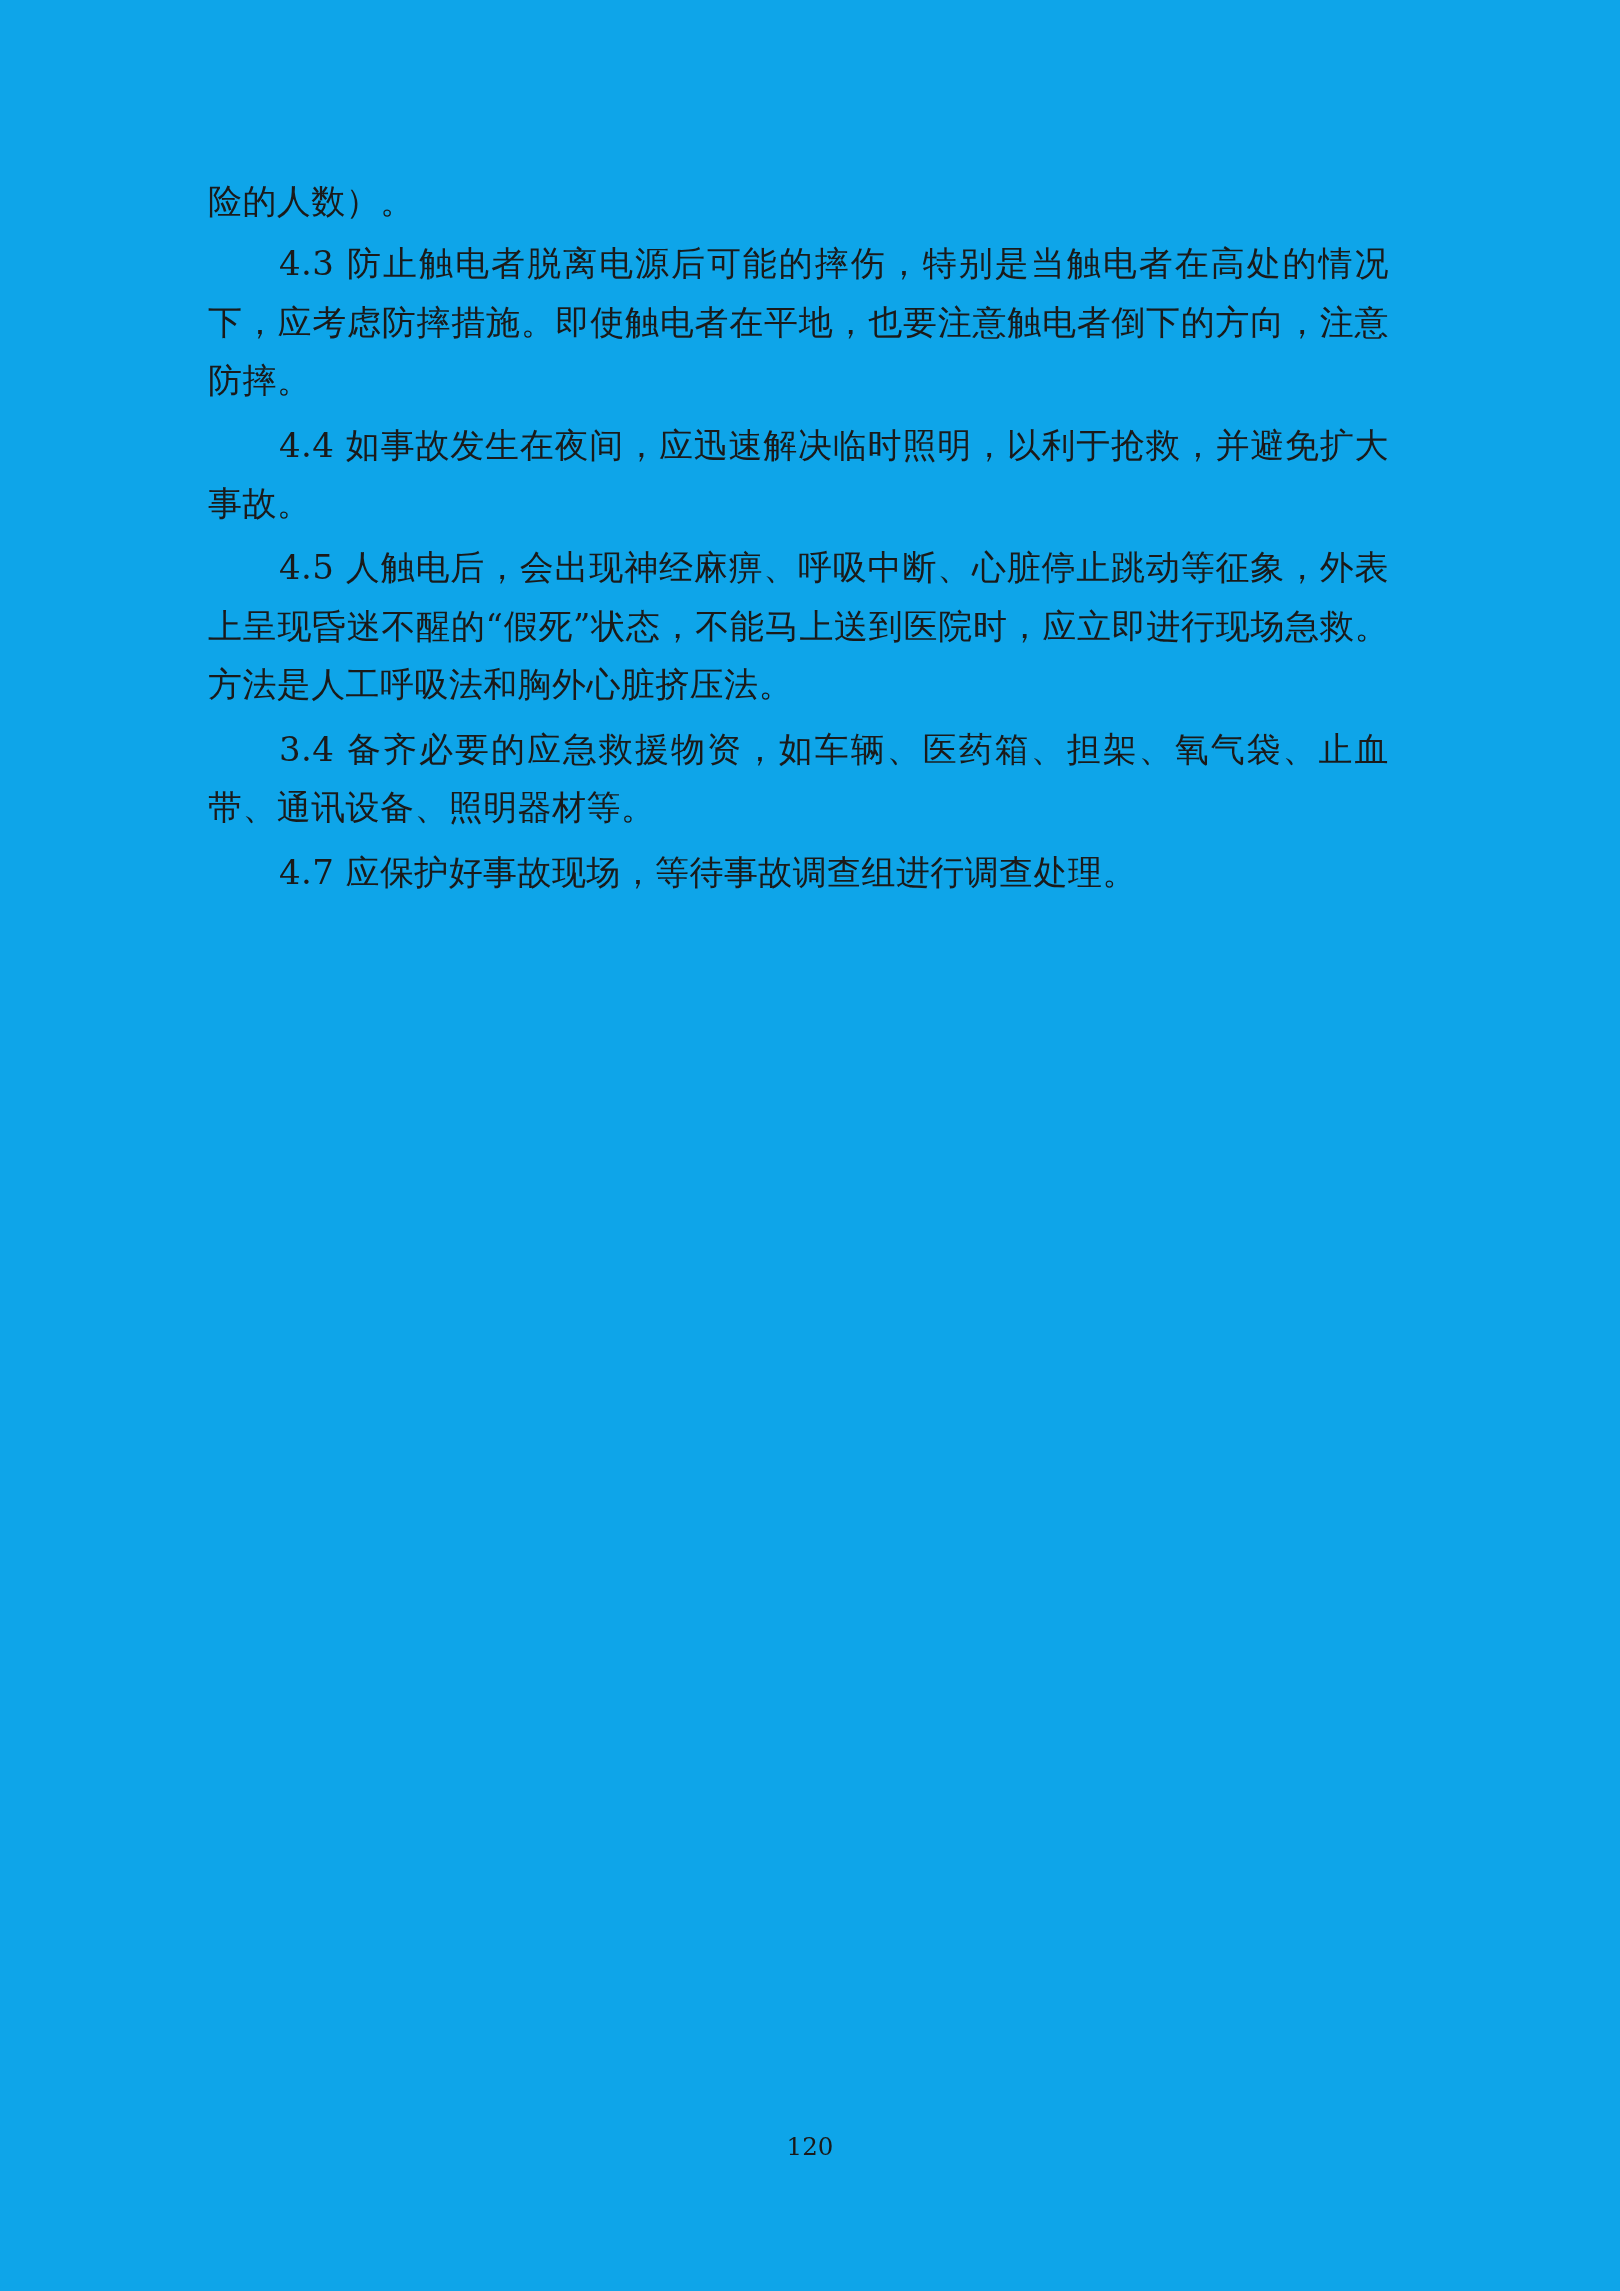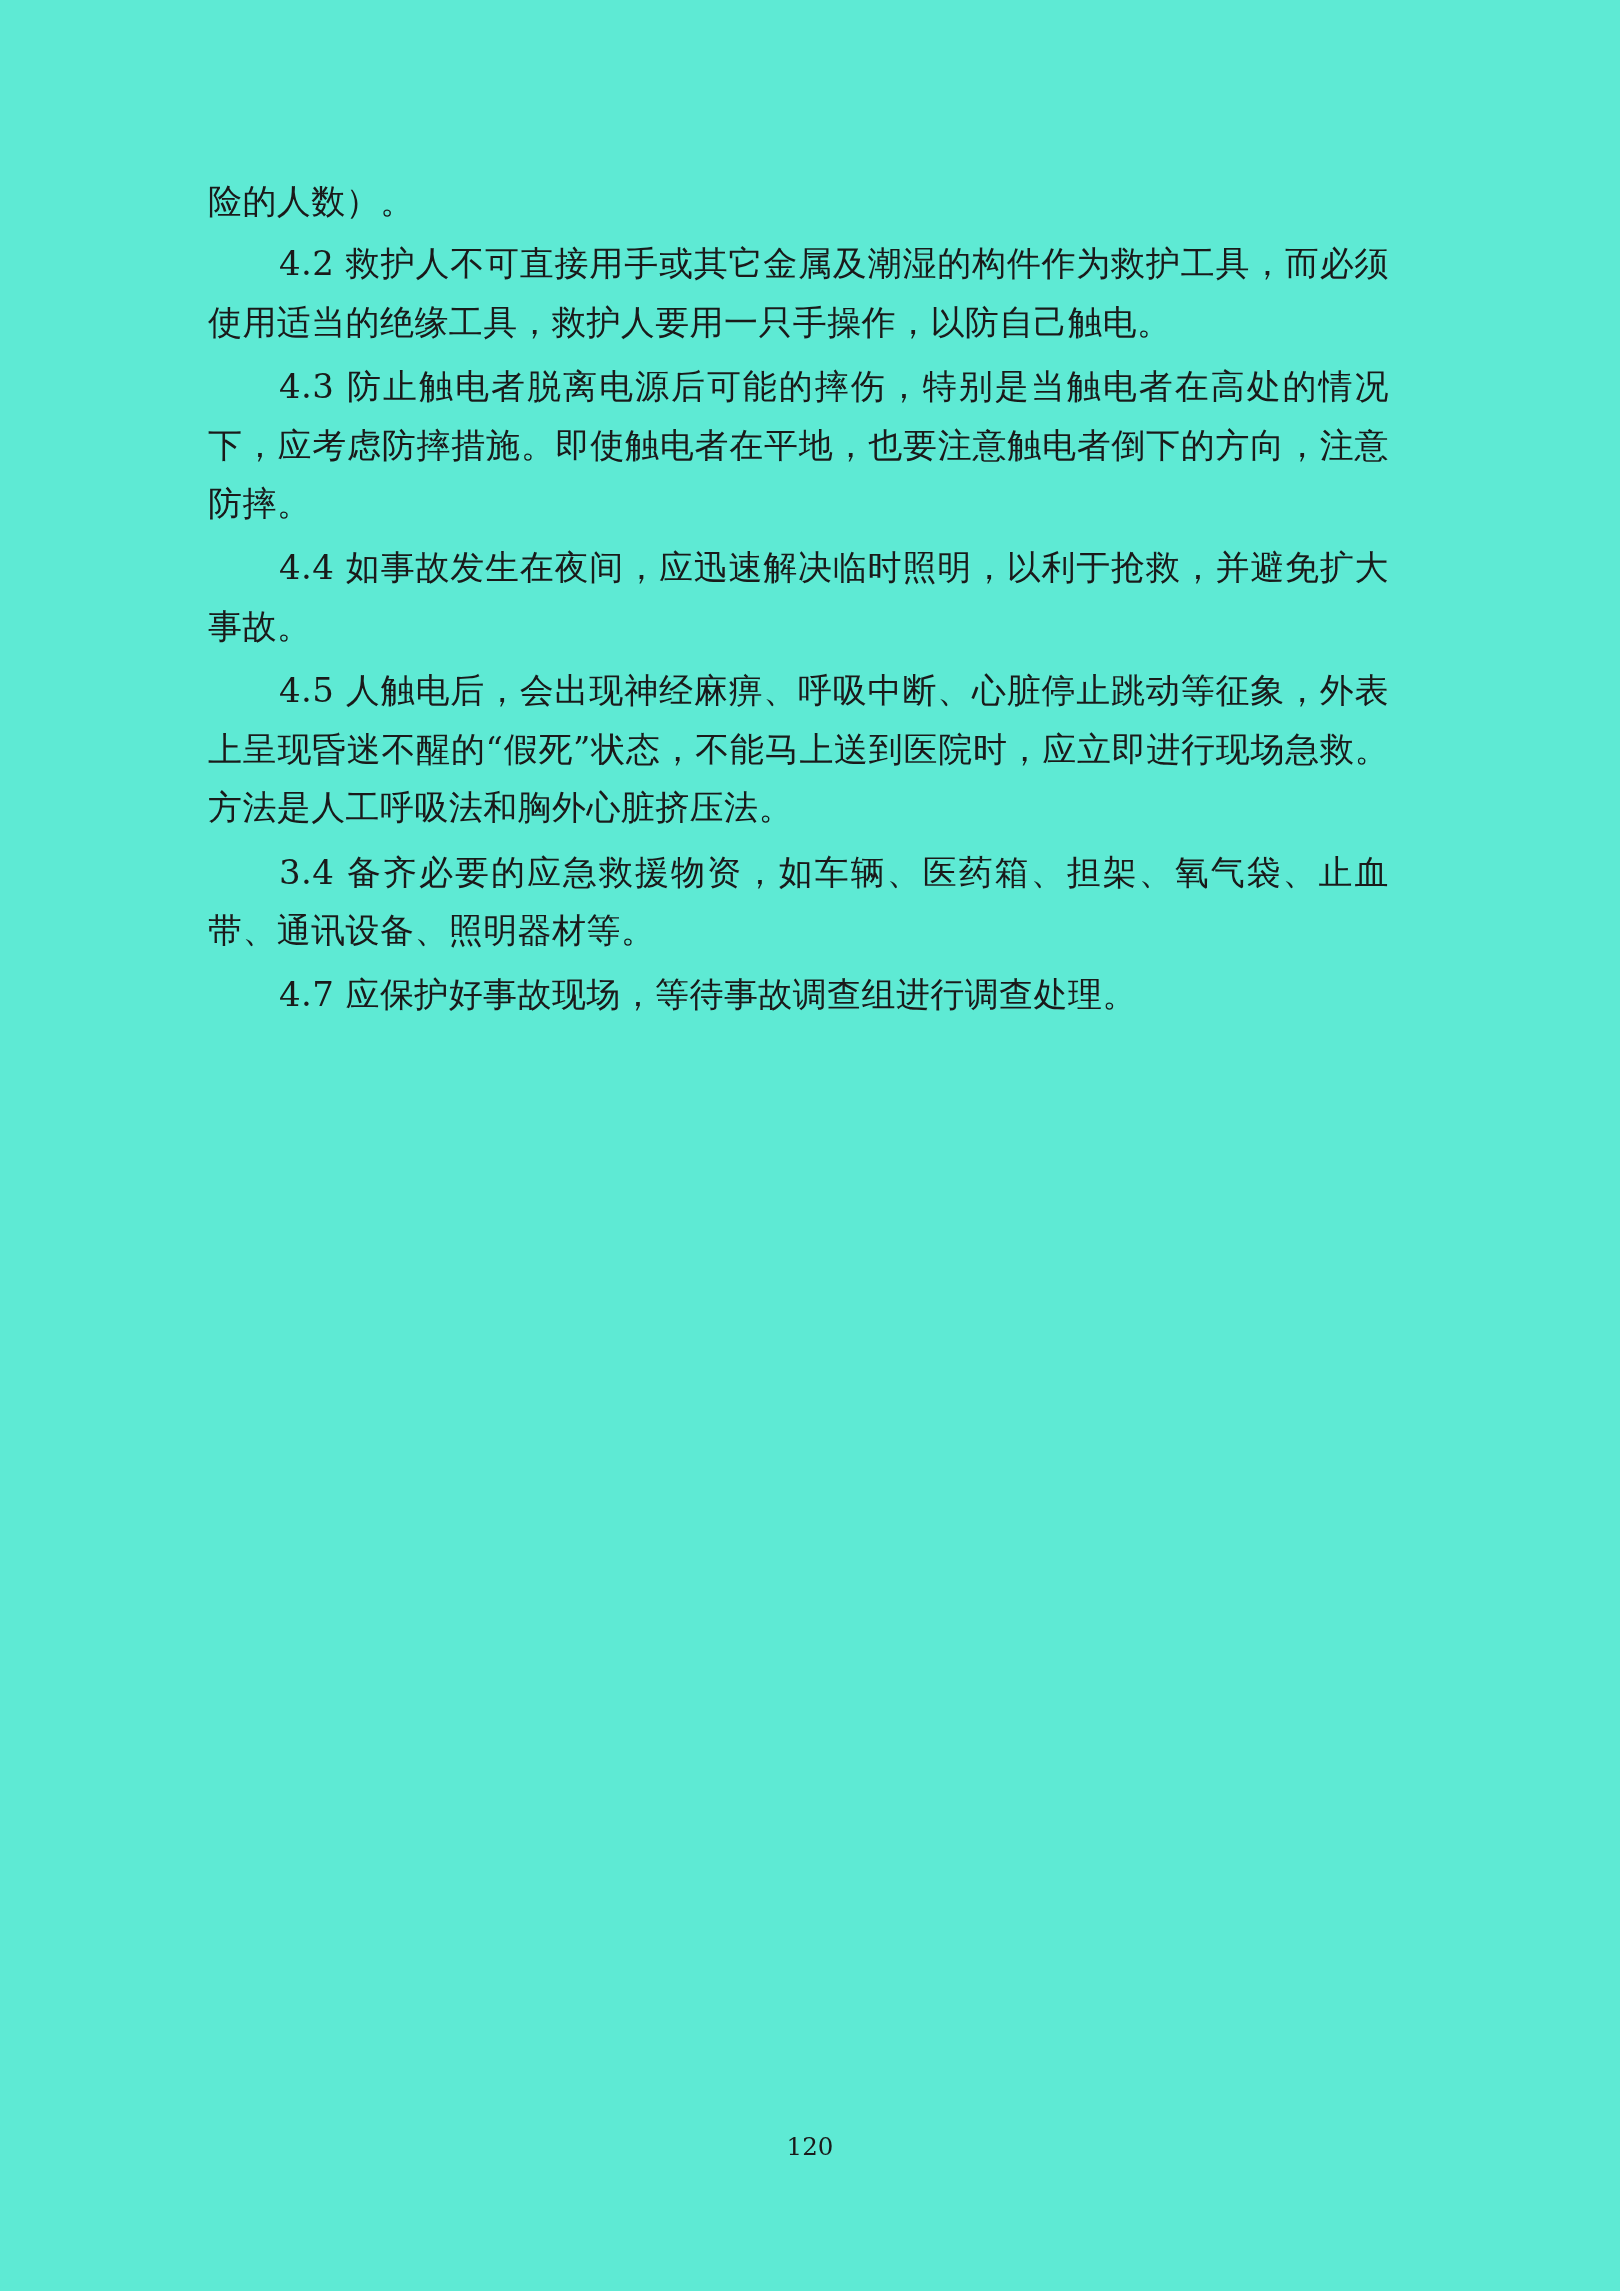--- a/index.html
+++ b/index.html
@@ -11,21 +11,21 @@
     width: 1620px;
     height: 2292px;
     font-family: "DejaVu Serif", "Liberation Serif", serif;
     color: #1a1a1a;
     position: relative;
     overflow: hidden;
   }
   .page {
     position: absolute;
     inset: 0;
-    background: #5eead4;
+    background: #0ea5e9;
   }
   .content {
     position: absolute;
     left: 208px;
     top: 172px;
     width: 1181px;
   }
   .para {
     font-size: 34px;
     line-height: 1.72;
@@ -69,21 +69,20 @@
 </head>
 <body>
 
 <div class="page">
   <div class="content">
 
     <p class="para">险的人数）。</p>
 
 
     <ul class="list">
-      <li class="list-item">4.2 救护人不可直接用手或其它金属及潮湿的构件作为救护工具，而必须使用适当的绝缘工具，救护人要用一只手操作，以防自己触电。</li>
       <li class="list-item">4.3 防止触电者脱离电源后可能的摔伤，特别是当触电者在高处的情况下，应考虑防摔措施。即使触电者在平地，也要注意触电者倒下的方向，注意防摔。</li>
       <li class="list-item">4.4 如事故发生在夜间，应迅速解决临时照明，以利于抢救，并避免扩大事故。</li>
       <li class="list-item">4.5 人触电后，会出现神经麻痹、呼吸中断、心脏停止跳动等征象，外表上呈现昏迷不醒的“假死”状态，不能马上送到医院时，应立即进行现场急救。方法是人工呼吸法和胸外心脏挤压法。</li>
       <li class="list-item">3.4 备齐必要的应急救援物资，如车辆、医药箱、担架、氧气袋、止血带、通讯设备、照明器材等。</li>
       <li class="list-item">4.7 应保护好事故现场，等待事故调查组进行调查处理。</li>
     </ul>
 
   </div>
 
   <div class="page-number">120</div>

